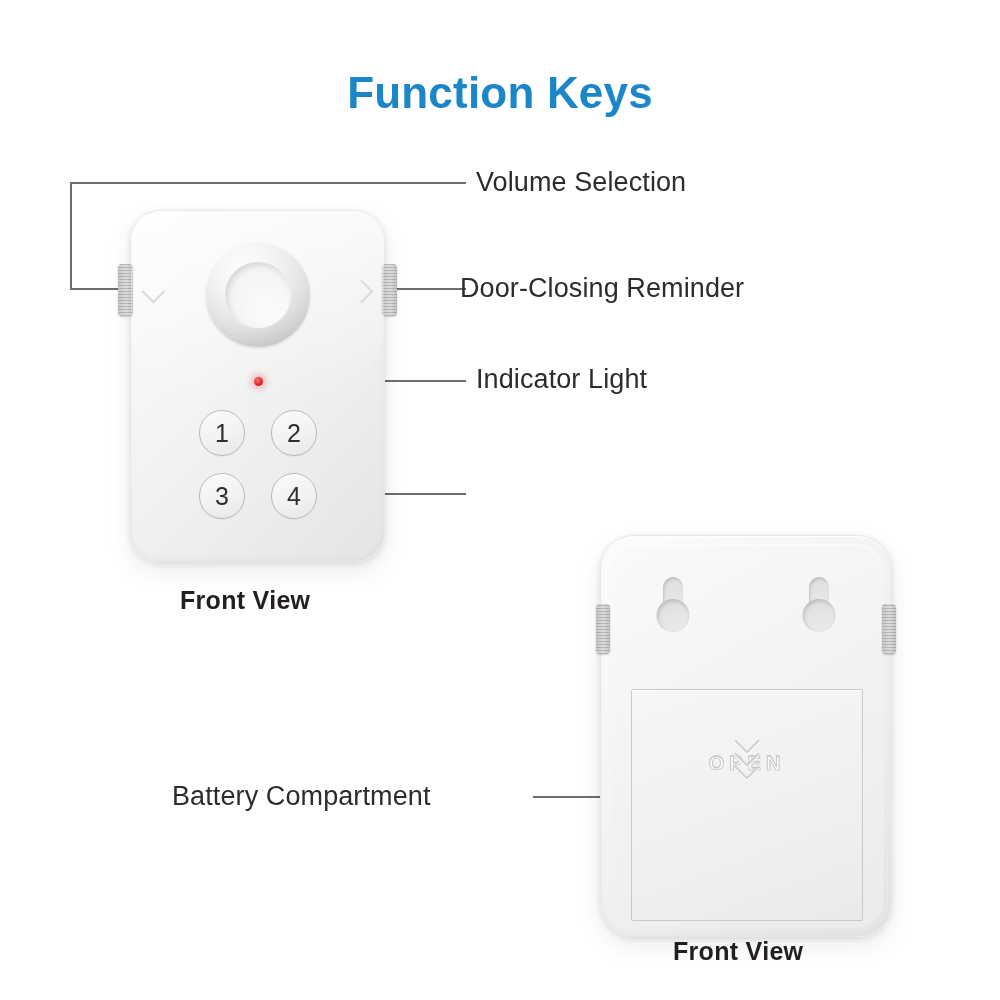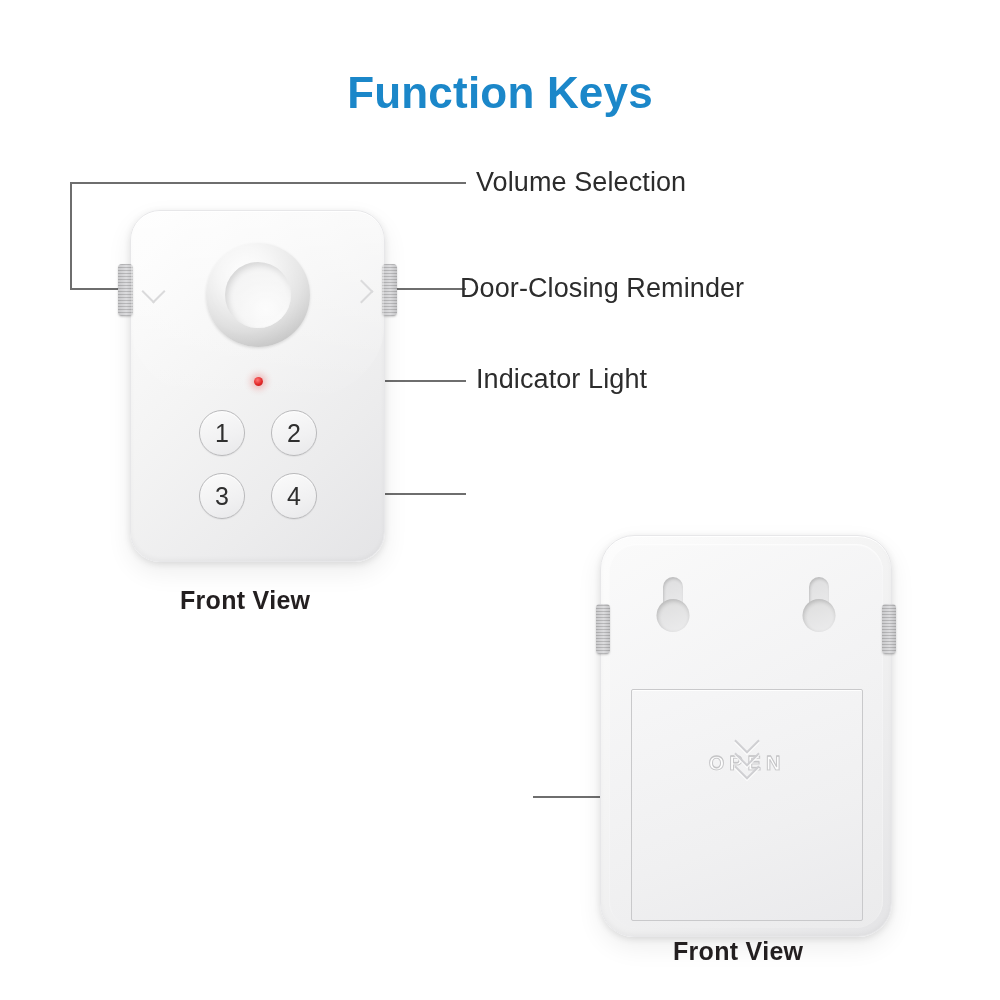--- a/index.html
+++ b/index.html
@@ -203,20 +203,21 @@
 
   <div class="lead h" style="left:533px;top:796px;width:200px;"></div>
 
   <div class="callout" style="left:476px;top:167px;">Volume Selection</div>
 
   <div class="callout" style="left:460px;top:273px;">Door-Closing Reminder</div>
 
   <div class="callout" style="left:476px;top:364px;">Indicator Light</div>
 
 
+  <div class="callout" style="left:172px;top:781px;">Battery Compartment</div>
 
   <div class="device" id="front-device">
 
     <div class="side-tab ribs" style="left:-13px;top:53px;width:15px;height:52px;"></div>
     <div class="chev down" style="left:14px;top:72px;"></div>
 
     <div class="side-tab ribs" style="right:-13px;top:53px;width:15px;height:52px;"></div>
     <div class="chev right" style="right:14px;top:72px;"></div>
 
     <div class="ring-wrap" style="left:75px;top:32px;width:104px;height:104px;">

